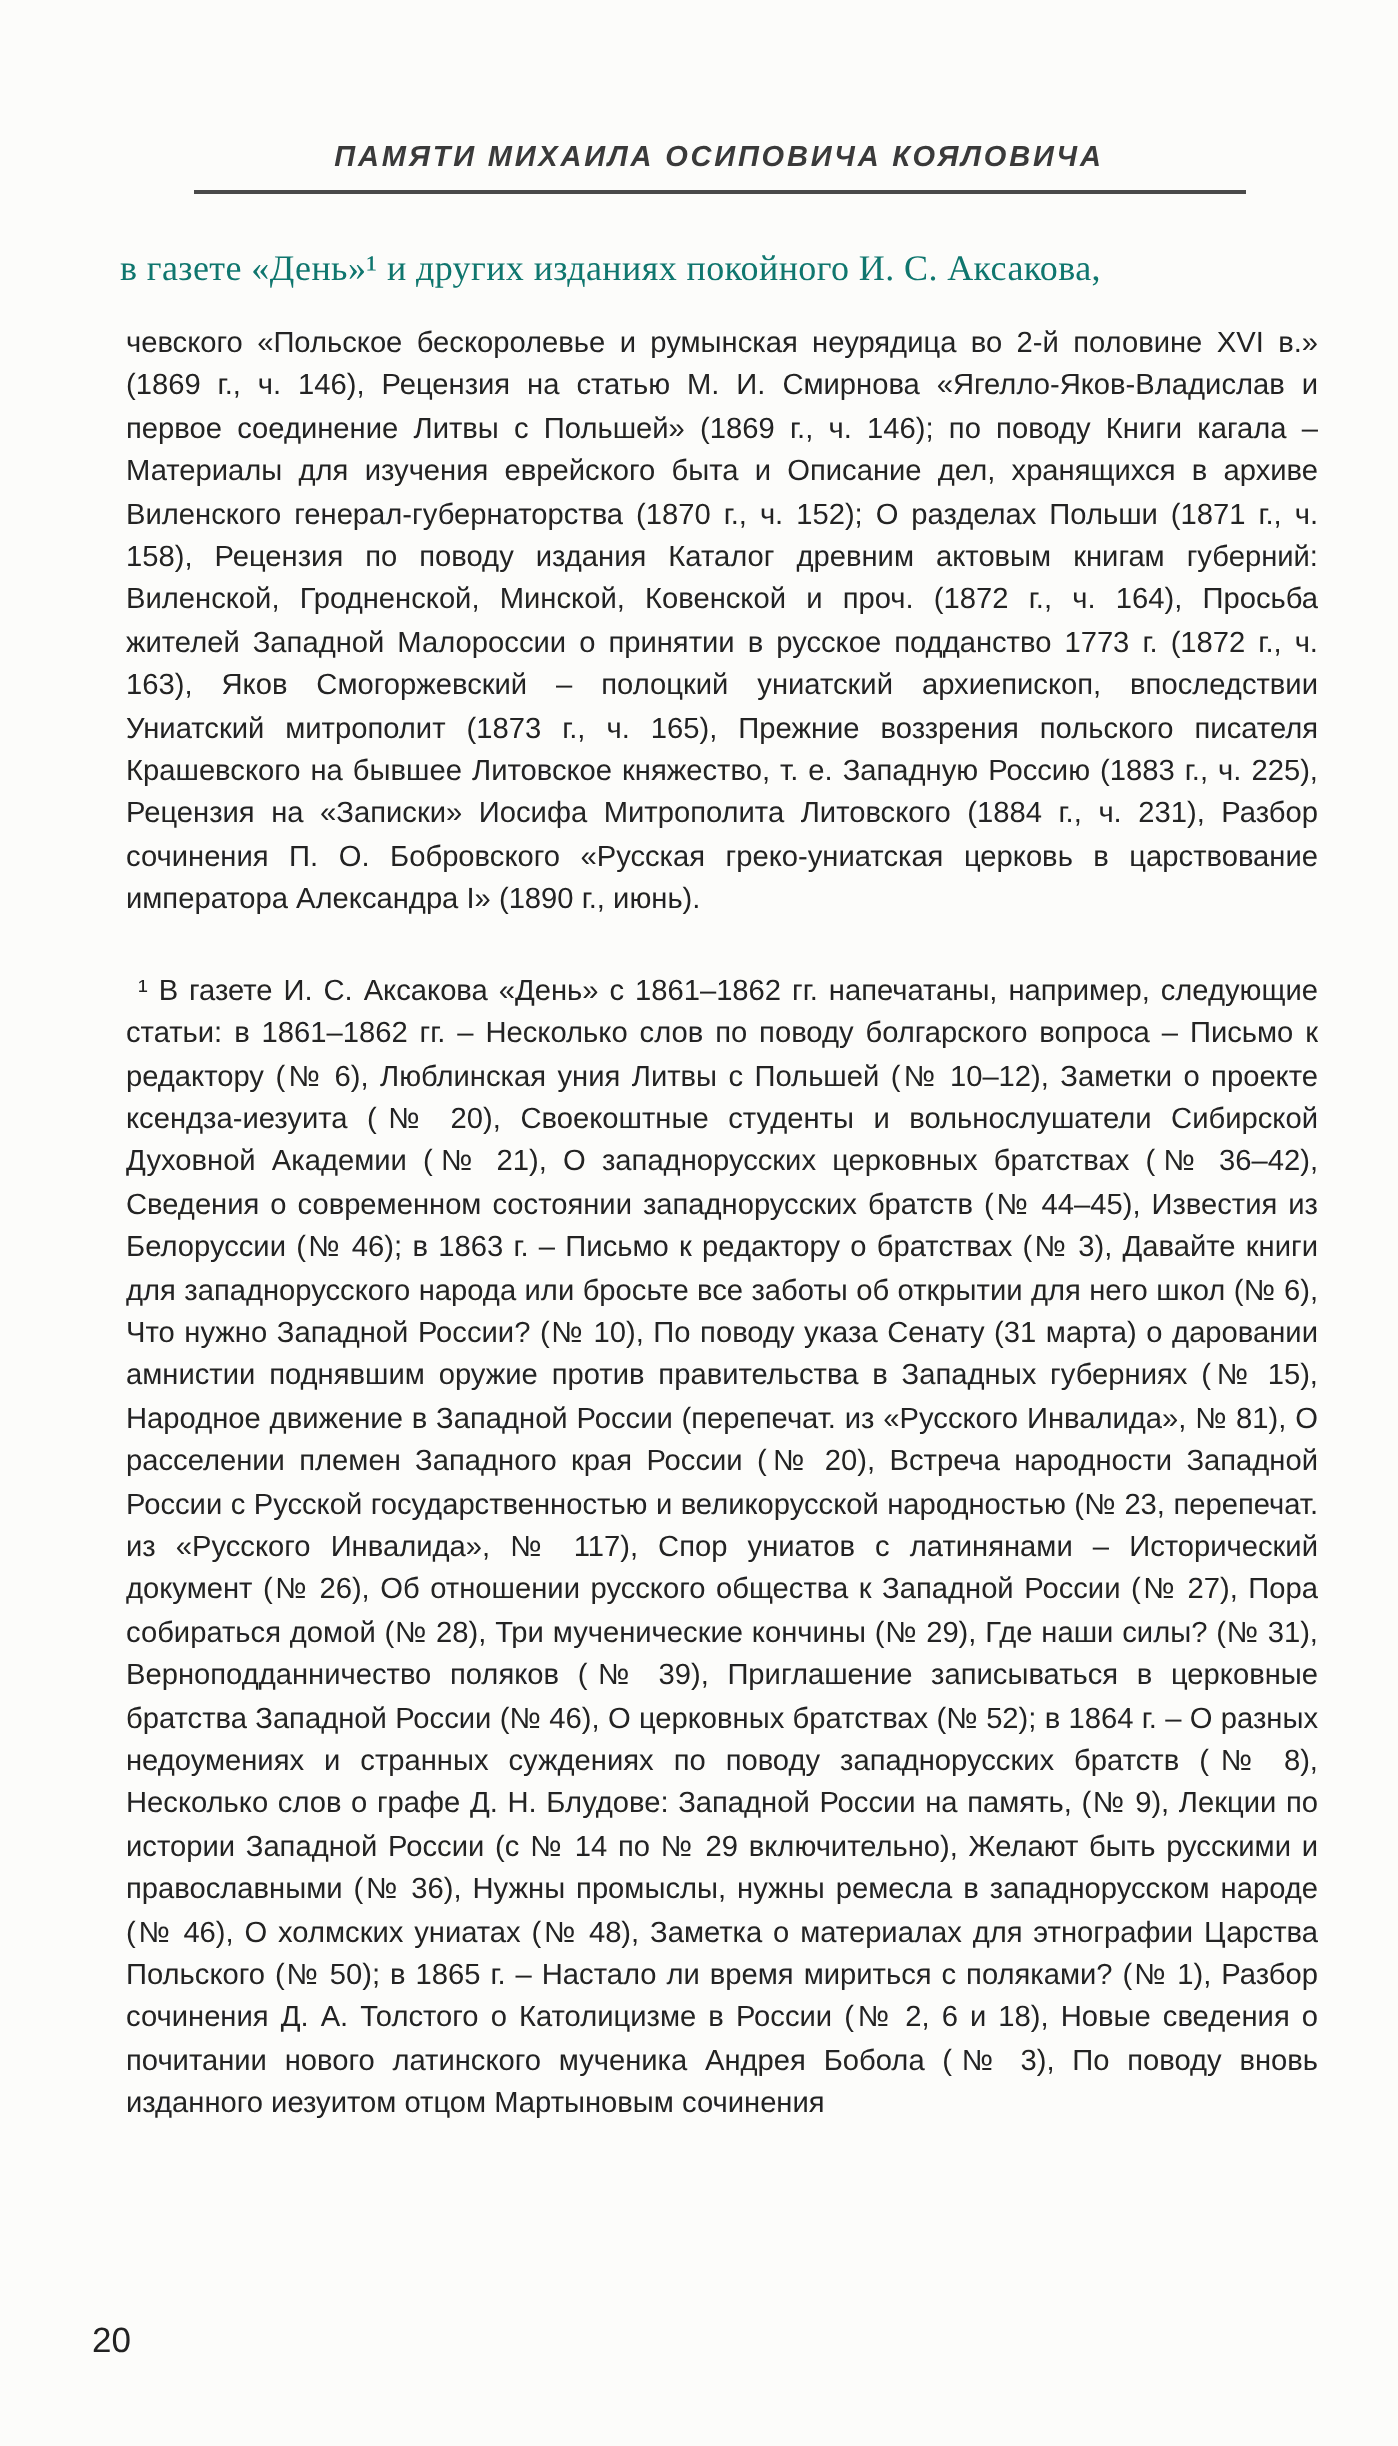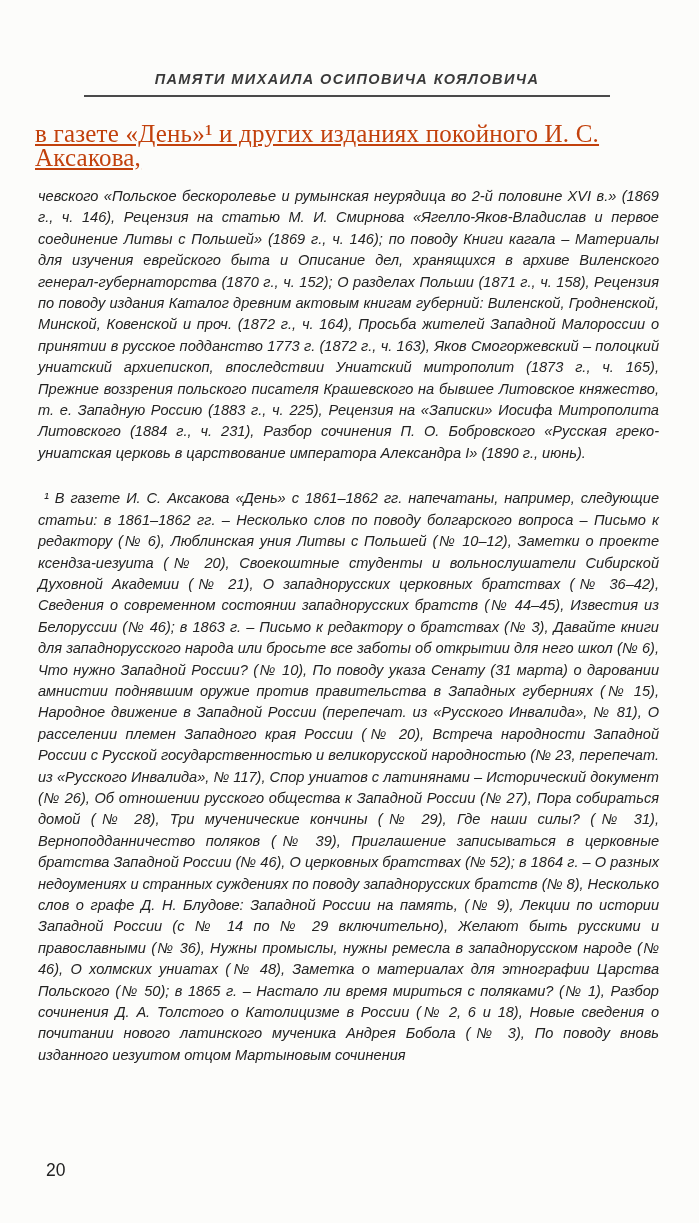--- a/index.html
+++ b/index.html
@@ -11,21 +11,21 @@
     height: 1223px;
     background: #fcfcfa;
     font-family: "Liberation Sans", sans-serif;
     color: #1e1e1e;
     position: relative;
     overflow: hidden;
   }
   .page {
     position: absolute;
     inset: 0;
-    padding: 70px 40px 0 35px;
+    padding: 70px 40px 0 60px;
     box-sizing: border-box;
   }
   .running-header {
     text-align: center;
   }
   .header-text {
     font-family: "Liberation Sans", sans-serif;
     font-style: italic;
     font-weight: bold;
     font-size: 14.5px;
@@ -33,36 +33,34 @@
     color: #3a3a3a;
     white-space: nowrap;
   }
   .header-rule {
     width: 526px;
     margin: 7px auto 0 auto;
     border-bottom: 2px solid #4a4a4a;
   }
   .lead {
     font-family: "Liberation Serif", serif;
-    font-size: 25px;
+    font-size: 18px;
     line-height: 24px;
     margin: 25px 0 0 0;
-    color: #c2410c;
+    color: #0f766e;
     letter-spacing: 0.2px;
-    text-decoration: underline;
   }
   .footnote {
     font-family: "Liberation Sans", sans-serif;
     font-size: 14.6px;
     line-height: 21.4px;
     text-align: justify;
     margin: 0;
     padding-left: 3px;
     color: #232323;
-    font-style: italic;
   }
   .continuation {
     margin-top: 16px;
   }
   .note1 {
     margin-top: 24px;
     text-indent: 6px;
   }
   .page-number {
     position: absolute;

